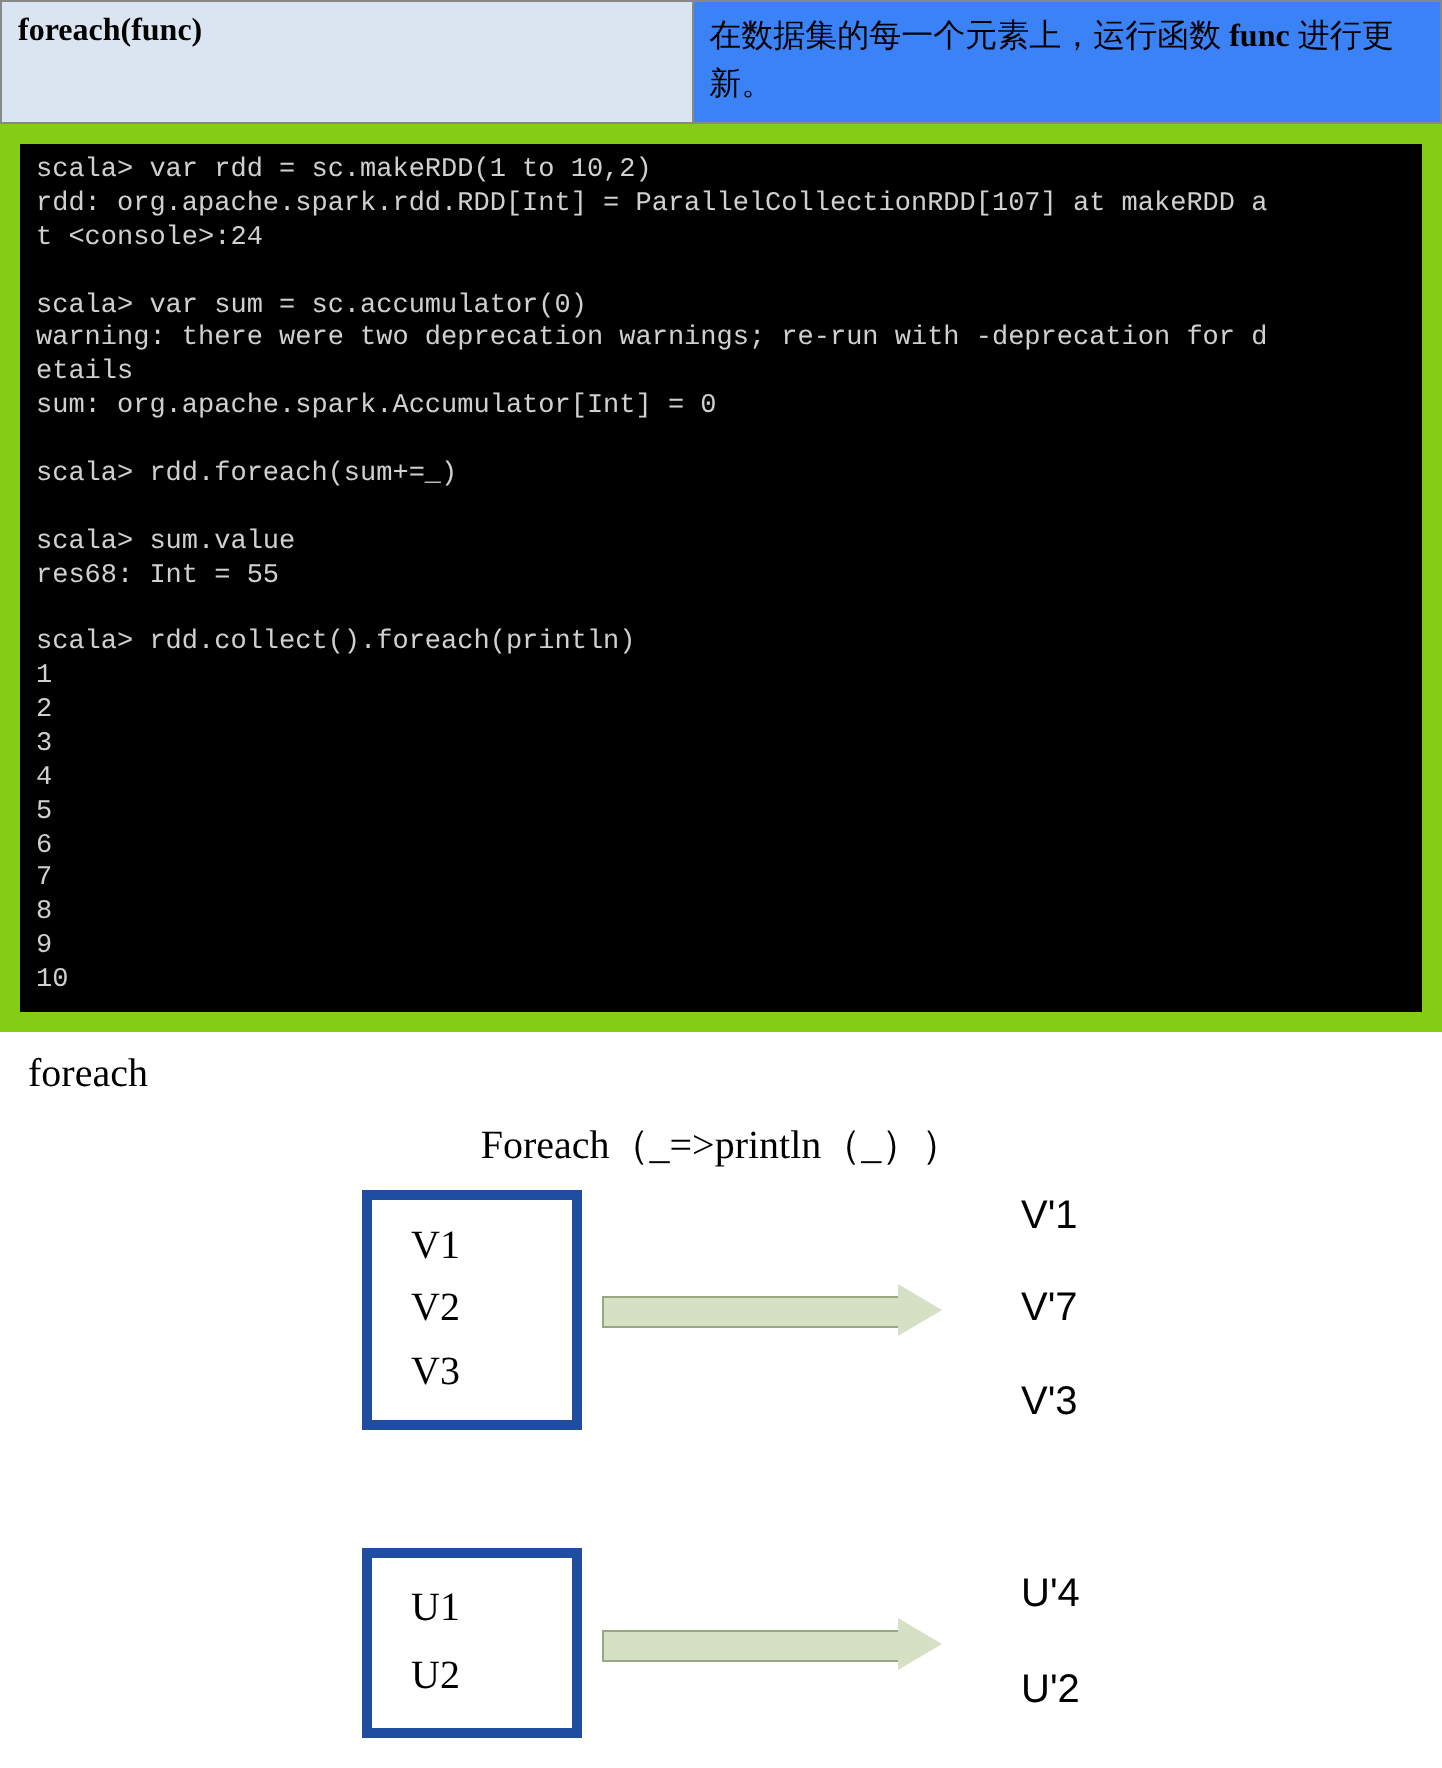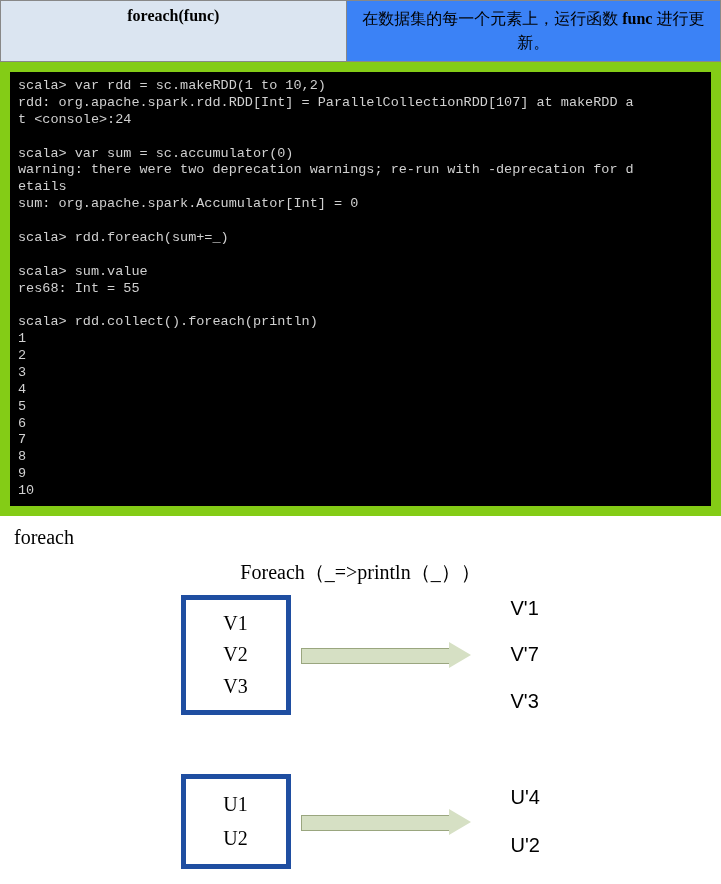--- a/index.html
+++ b/index.html
@@ -12,21 +12,20 @@
   .top-table {
     width: 100%;
     border-collapse: collapse;
     border: 1px solid #888;
     font-size: 16px;
   }
   .top-table td {
     border: 1px solid #888;
     padding: 6px 8px;
     vertical-align: top;
-    text-align: center;
   }
   .top-table .col-left {
     width: 48%;
     background: #dbe5f1;
     font-family: "Times New Roman", serif;
     font-weight: bold;
   }
   .top-table .col-right {
     width: 52%;
     background: #3b82f6;
@@ -85,21 +84,20 @@
     position: absolute;
     border: 5px solid #1f4ea1;
     background: #fff;
     font-family: "Times New Roman", serif;
     font-size: 20px;
     padding: 8px 20px;
     box-sizing: border-box;
     display: flex;
     flex-direction: column;
     justify-content: space-around;
-    align-items: center;
   }
   .box div {
     margin: 2px 0;
   }
   .arrow {
     position: absolute;
     height: 26px;
   }
   .arrow .shaft {
     position: absolute;

